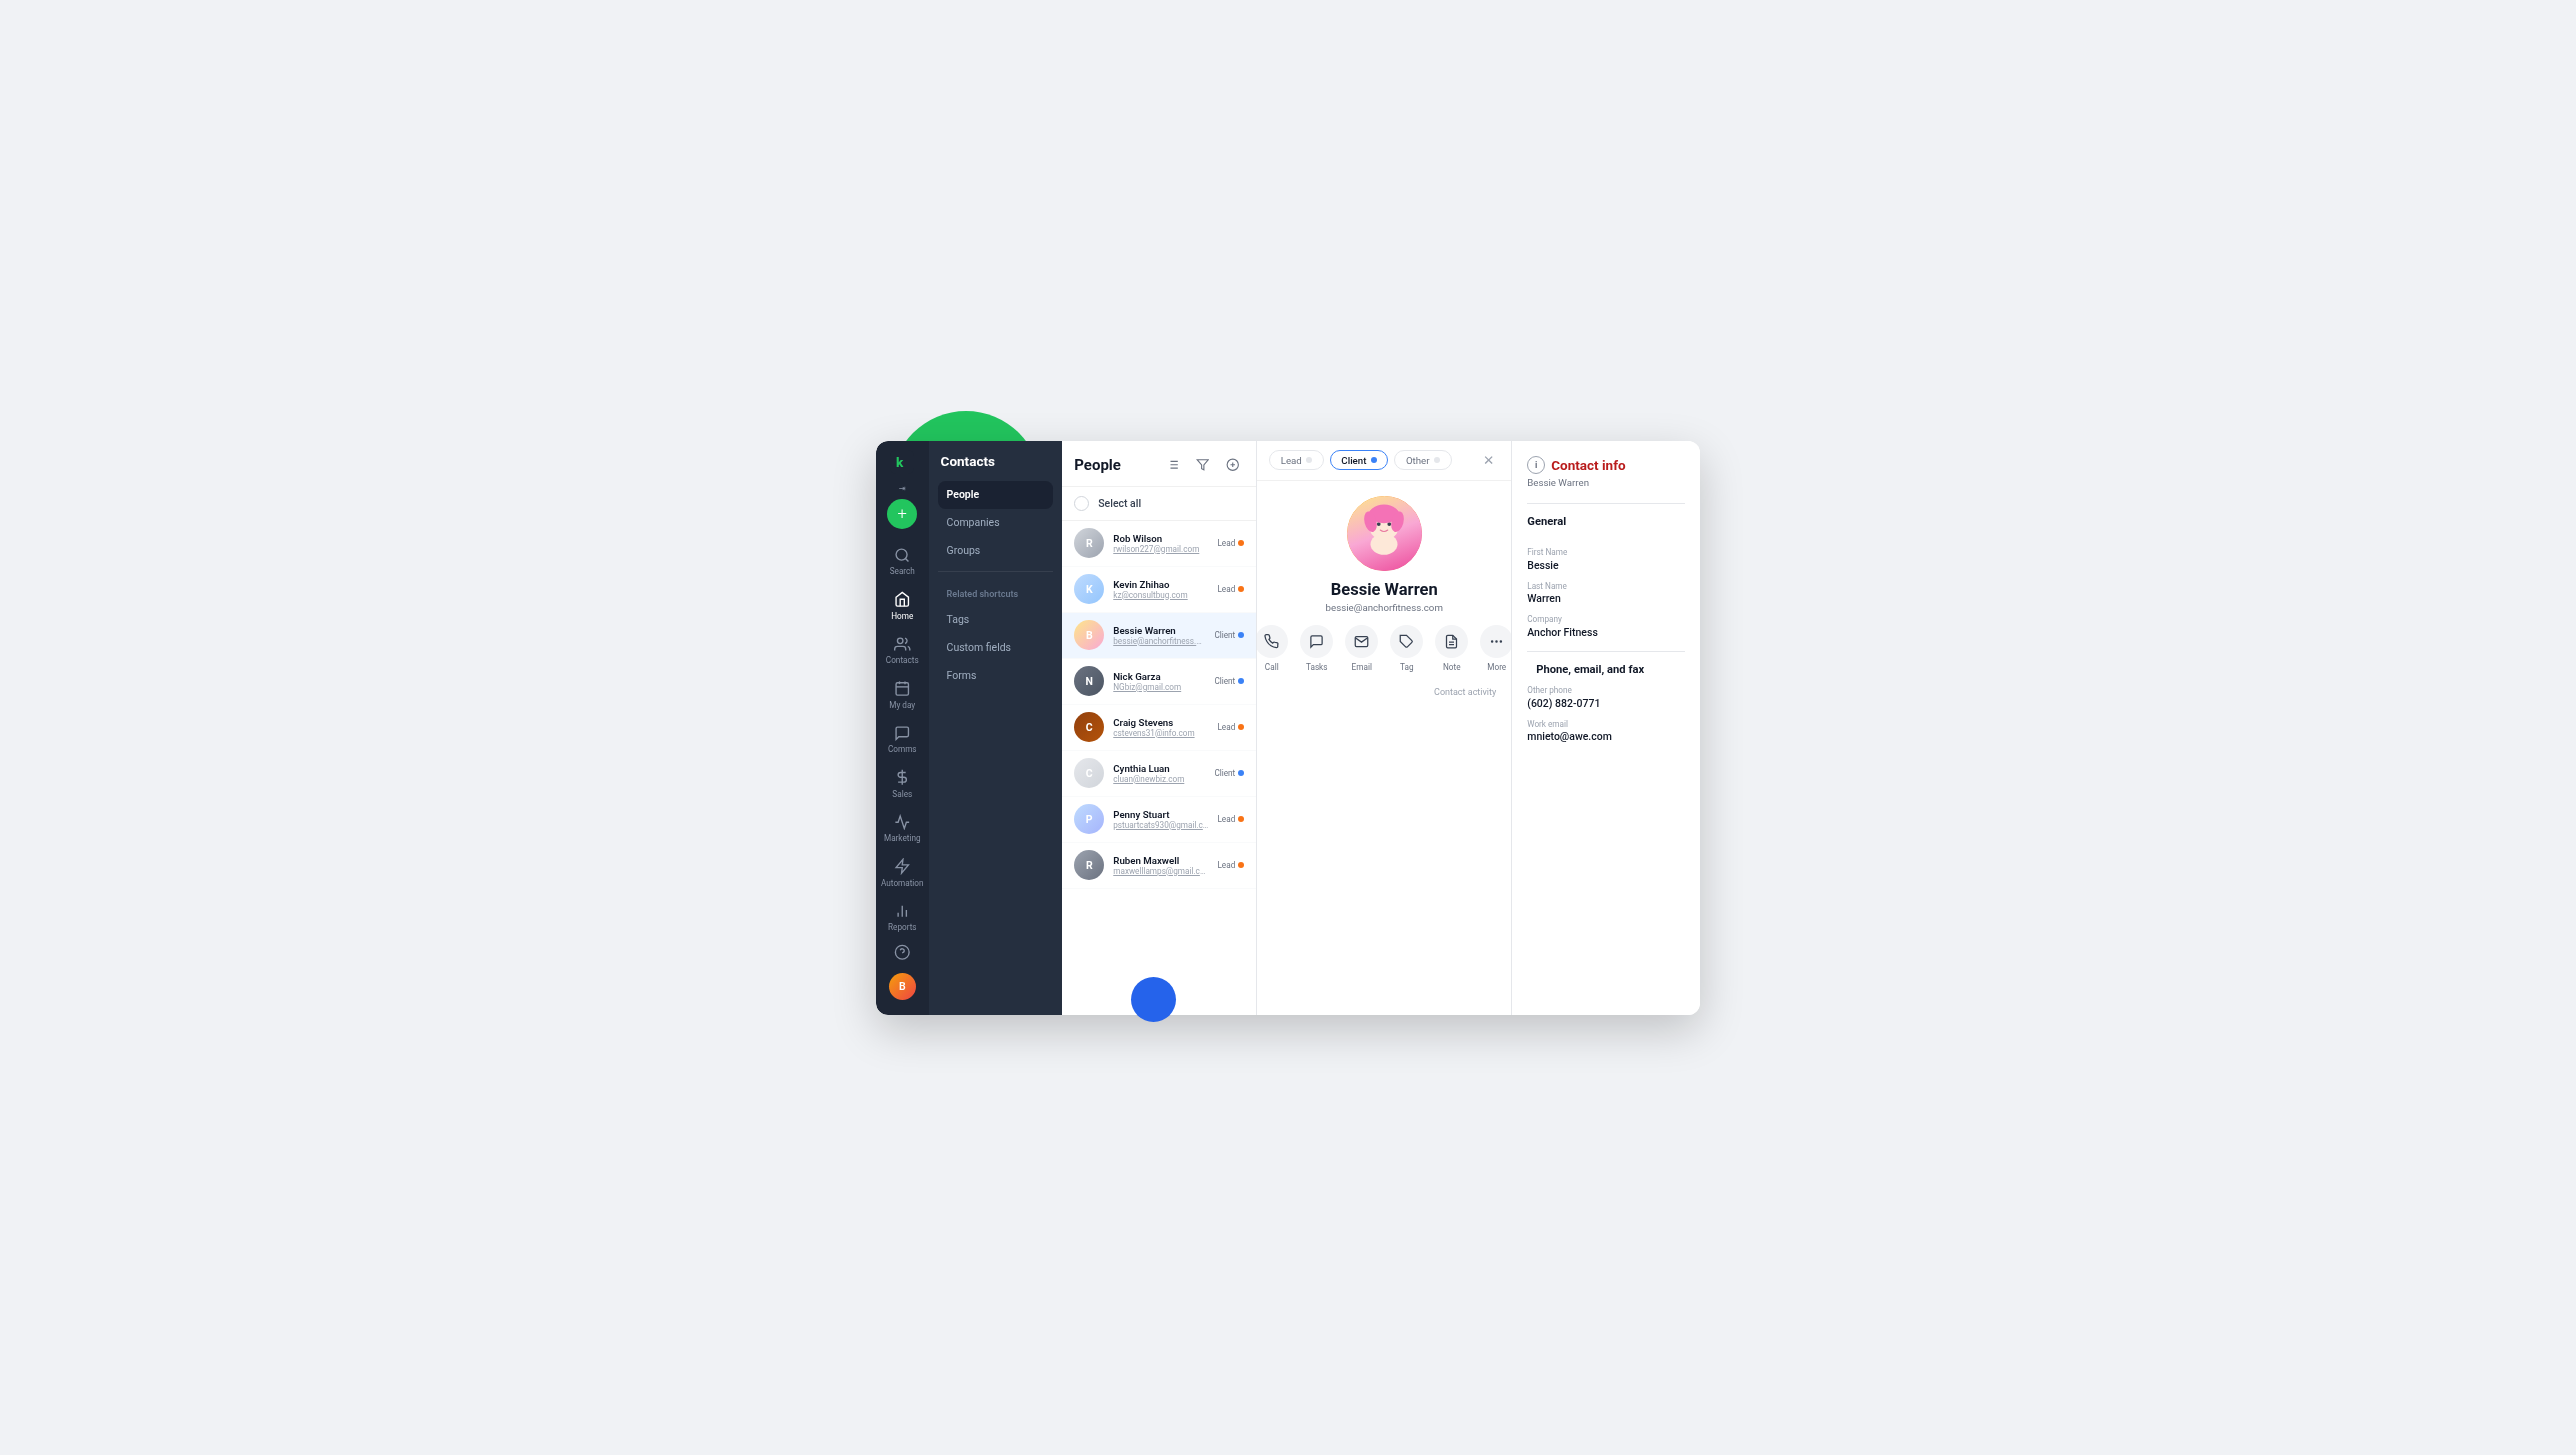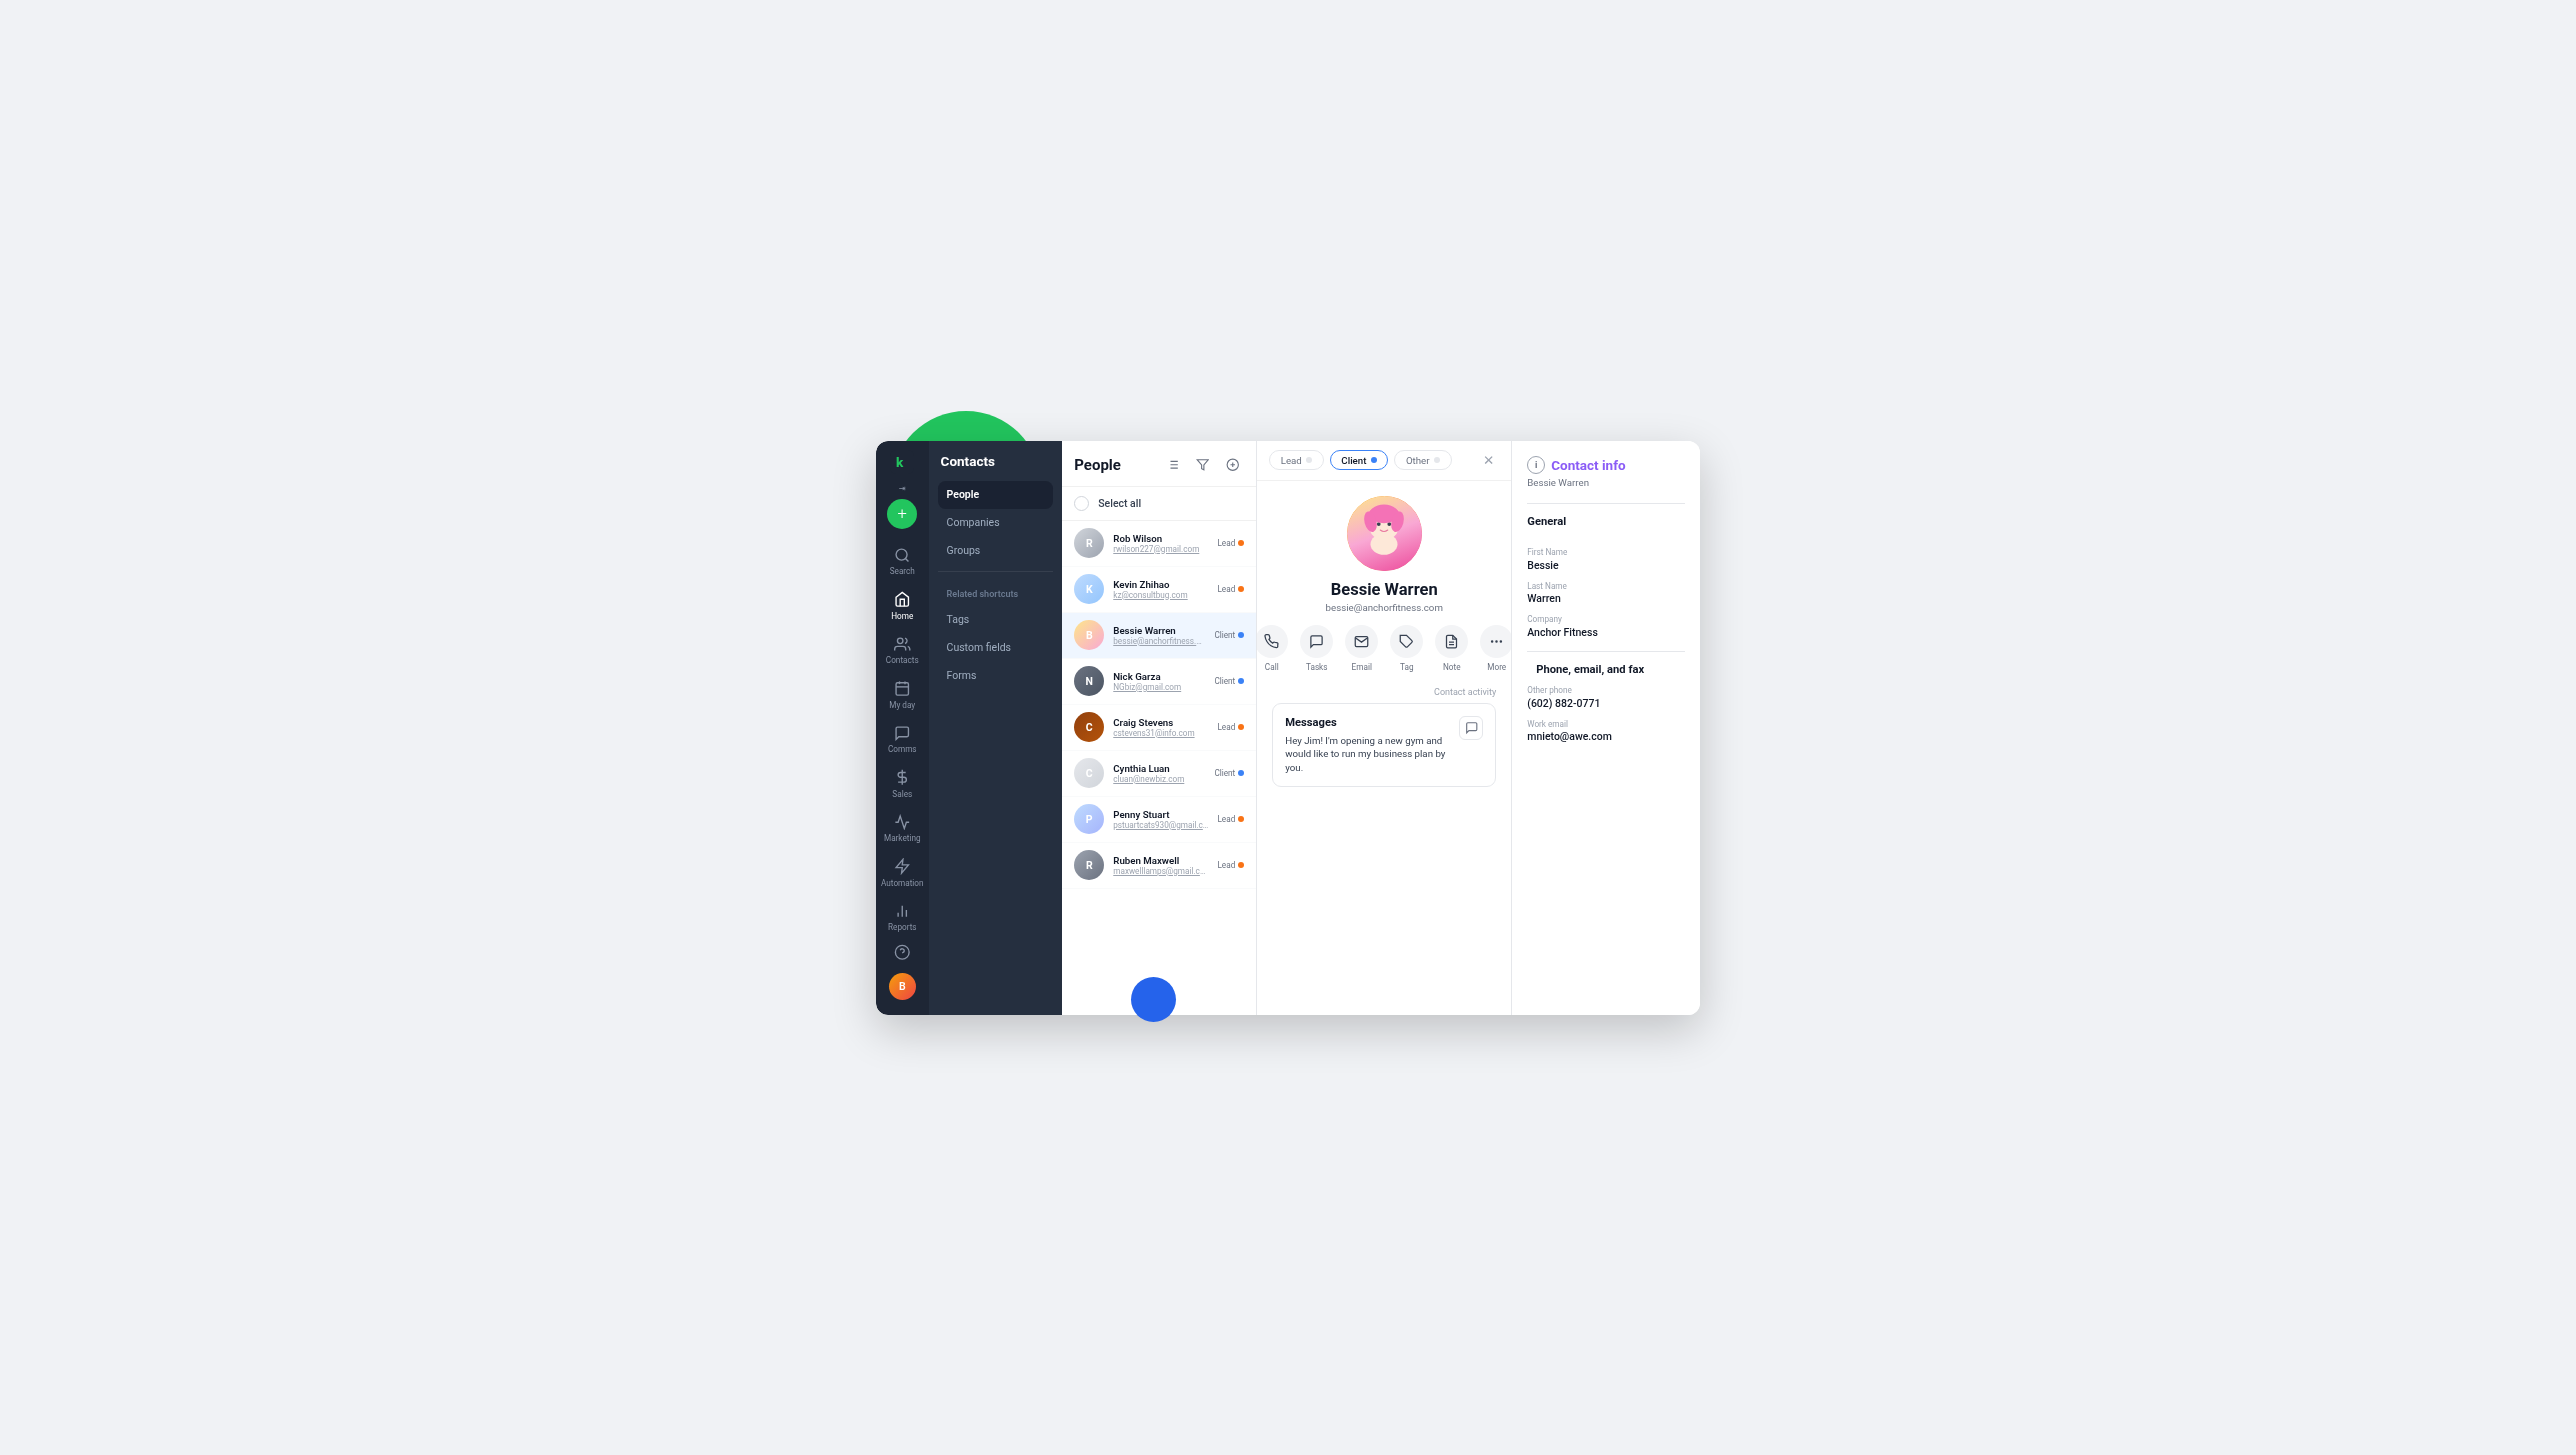--- a/index.html
+++ b/index.html
@@ -507,21 +507,21 @@
     .info-header {
       display: flex;
       align-items: center;
       gap: 6px;
       margin-bottom: 3px;
     }
 
     .info-title {
       font-size: 13.5px;
       font-weight: 700;
-      color: #8b5cf6;
+      color: #b91c1c;
     }
 
     .info-subtitle {
       font-size: 9.7px;
       color: #6b7280;
       margin-bottom: 15px;
     }
 
     .info-divider {
       height: 0.7px;
@@ -950,33 +950,20 @@
             </div>
             <span class="action-btn-label">More</span>
           </div>
         </div>
 
         <div style="width:100%;display:flex;justify-content:flex-end;margin-bottom:6px;">
           <span style="font-size:9px;color:#9ca3af;">Contact activity</span>
         </div>
 
 
-        <div class="activity-card">
-          <div style="display:flex;justify-content:space-between;align-items:flex-start;">
-            <div style="flex:1;padding-right:30px;">
-              <div class="activity-card-title">Messages</div>
-              <div class="activity-card-text">Hey Jim! I'm opening a new gym and would like to run my business plan by you.</div>
-            </div>
-            <div class="activity-icon">
-              <svg width="13.5" height="13.5" viewBox="0 0 24 24" fill="none" stroke="currentColor" stroke-width="2">
-                <path d="M21 15a2 2 0 0 1-2 2H7l-4 4V5a2 2 0 0 1 2-2h14a2 2 0 0 1 2 2z"></path>
-              </svg>
-            </div>
-          </div>
-        </div>
       </div>
     </div>
 
     <div class="contact-info-panel">
       <div class="info-header">
         <div class="info-icon-circle">i</div>
         <span class="info-title">Contact info</span>
       </div>
       <div class="info-subtitle">Bessie Warren</div>
 

